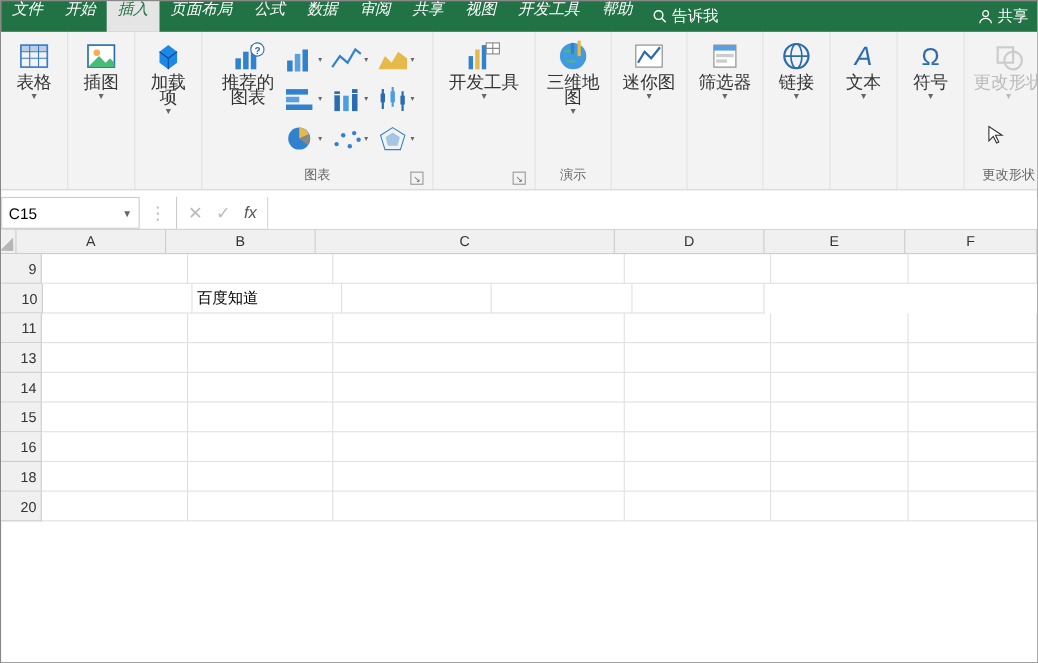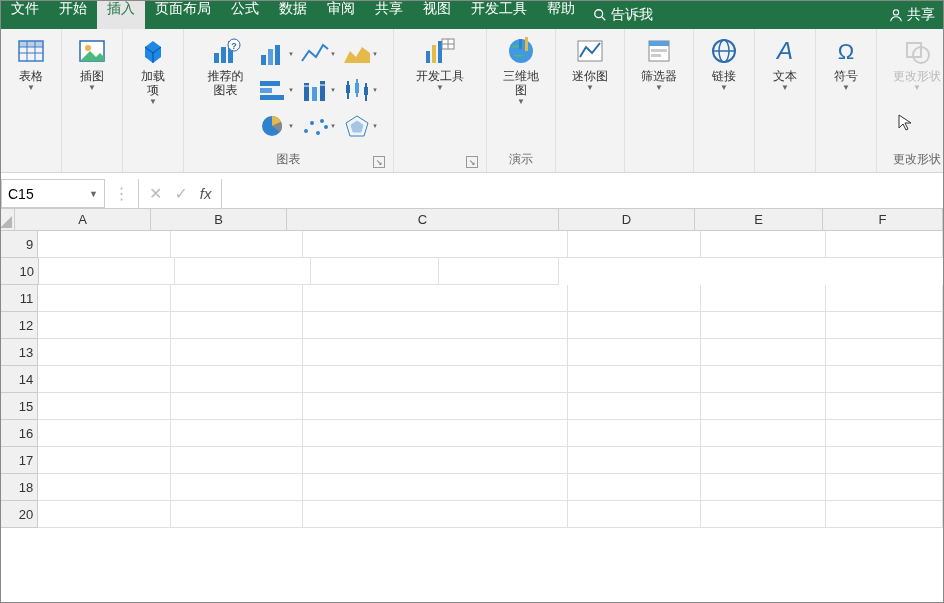--- a/index.html
+++ b/index.html
@@ -1,45 +1,45 @@
 <!DOCTYPE html>
 <html><head>
 <meta charset="utf-8">
 <style>
   * { box-sizing: border-box; margin: 0; padding: 0; font-family: "Microsoft YaHei", sans-serif; }
   body { background: #fff; width: 944px; height: 603px; overflow: hidden; border: 1px solid #888; position: relative; }
 
   
   .tabs { background: #217346; height: 28px; display: flex; align-items: stretch; color: #fff; font-size: 14px; }
-  .tab { padding: 4px 10px 16px 10px; cursor: pointer; display: flex; align-items: center; }
+  .tab { padding: 4px 10px 16px 10px; cursor: pointer; display: flex; align-items: center; font-style: italic; }
   .tab.active { background: #e5e5e5; color: #217346; font-weight: 500; }
   .tab-spacer { flex: 1; }
   .tab-search { display: flex; align-items: center; padding: 0 8px; gap: 4px; }
   .tab-icon { width: 14px; height: 14px; }
 
   
   .ribbon { background: #f3f3f3; border-bottom: 1px solid #d5d5d5; height: 144px; display: flex; }
   .group { border-right: 1px solid #e1e1e1; padding: 4px 6px 2px 6px; display: flex; flex-direction: column; align-items: center; position: relative; }
   .group-body { display: flex; flex: 1; align-items: flex-start; gap: 2px; }
   .group-label { font-size: 12px; color: #666; padding: 2px 0; text-align: center; width: 100%; position: relative; }
   .group-label .launcher { position: absolute; right: 2px; bottom: 2px; width: 12px; height: 12px; border: 1px solid #999; font-size: 8px; color: #666; display: flex; align-items: center; justify-content: center; }
   .btn-large { display: flex; flex-direction: column; align-items: center; width: 48px; padding: 2px 0; cursor: pointer; }
   .btn-large .icon { width: 32px; height: 32px; margin-bottom: 2px; }
-  .btn-large .lbl { font-size: 12px; color: #333; text-align: center; line-height: 14px; }
+  .btn-large .lbl { font-size: 16px; color: #333; text-align: center; line-height: 14px; }
   .btn-large .drop { font-size: 8px; color: #666; }
   .btn-large.disabled .lbl, .btn-large.disabled .drop { color: #bbb; }
 
   .chart-grid { display: grid; grid-template-columns: repeat(3, 40px); grid-template-rows: repeat(3, 34px); gap: 2px; padding-top: 4px; }
   .chart-btn { display: flex; align-items: center; justify-content: center; cursor: pointer; }
   .chart-btn svg { width: 30px; height: 26px; }
   .chart-btn .mini-drop { font-size: 7px; color: #666; margin-left: 1px; }
 
   
   .fbar { height: 30px; border-bottom: 1px solid #ccc; display: flex; align-items: stretch; background: #fff; margin-top: 6px; }
-  .namebox { width: 104px; border: 1px solid #ccc; display: flex; align-items: center; padding: 0 6px; justify-content: space-between; font-size: 14px; }
+  .namebox { width: 126px; border: 1px solid #ccc; display: flex; align-items: center; padding: 0 6px; justify-content: space-between; font-size: 14px; }
   .namebox .dd { font-size: 9px; color: #666; }
   .fbar-gap { width: 34px; border-right: 1px solid #ccc; display:flex; align-items:center; justify-content:center; color:#bbb; }
   .fx-btns { display: flex; align-items: center; gap: 12px; padding: 0 10px; color: #bbb; font-size: 16px; border-right: 1px solid #ccc; }
   .fx-btns .fx { font-style: italic; font-size: 15px; color: #555; }
   .finput { flex: 1; border: none; padding: 0 8px; font-size: 14px; }
 
   
   .sheet { position: relative; }
   .colhdr-row { display: flex; height: 22px; background: #f0f0f0; border-bottom: 1px solid #ccc; }
   .corner { width: 38px; border-right: 1px solid #ccc; background: #f0f0f0; position: relative; }
@@ -379,43 +379,35 @@
         <div class="cell" style="width: 136px;"></div>
         <div class="cell" style="width: 136px;"></div>
         <div class="cell" style="width: 272px;"></div>
         <div class="cell" style="width: 136px;"></div>
         <div class="cell" style="width: 128px;"></div>
         <div class="cell" style="width: 120px;"></div>
       </div>
       <div class="row">
         <div class="rowhdr">10</div>
         <div class="cell" style="width: 136px;"></div>
+        <div class="cell" style="width: 136px;">百度知道</div>
         <div class="cell" style="width: 136px;"></div>
         <div class="cell" style="width: 128px;"></div>
         <div class="cell" style="width: 120px;"></div>
       </div>
       <div class="row">
         <div class="rowhdr">11</div>
         <div class="cell" style="width: 136px;"></div>
         <div class="cell" style="width: 136px;"></div>
         <div class="cell" style="width: 272px;"></div>
         <div class="cell" style="width: 136px;"></div>
         <div class="cell" style="width: 128px;"></div>
         <div class="cell" style="width: 120px;"></div>
       </div>
       <div class="row">
-        <div class="rowhdr">12</div>
-        <div class="cell" style="width: 136px;"></div>
-        <div class="cell" style="width: 136px;"></div>
-        <div class="cell" style="width: 272px;"></div>
-        <div class="cell" style="width: 136px;"></div>
-        <div class="cell" style="width: 128px;"></div>
-        <div class="cell" style="width: 120px;"></div>
-      </div>
-      <div class="row">
         <div class="rowhdr">13</div>
         <div class="cell" style="width: 136px;"></div>
         <div class="cell" style="width: 136px;"></div>
         <div class="cell" style="width: 272px;"></div>
         <div class="cell" style="width: 136px;"></div>
         <div class="cell" style="width: 128px;"></div>
         <div class="cell" style="width: 120px;"></div>
       </div>
       <div class="row">
         <div class="rowhdr">14</div>
@@ -438,29 +430,20 @@
       <div class="row">
         <div class="rowhdr">16</div>
         <div class="cell" style="width: 136px;"></div>
         <div class="cell" style="width: 136px;"></div>
         <div class="cell" style="width: 272px;"></div>
         <div class="cell" style="width: 136px;"></div>
         <div class="cell" style="width: 128px;"></div>
         <div class="cell" style="width: 120px;"></div>
       </div>
       <div class="row">
-        <div class="rowhdr">17</div>
-        <div class="cell" style="width: 136px;"></div>
-        <div class="cell" style="width: 136px;"></div>
-        <div class="cell" style="width: 272px;"></div>
-        <div class="cell" style="width: 136px;"></div>
-        <div class="cell" style="width: 128px;"></div>
-        <div class="cell" style="width: 120px;"></div>
-      </div>
-      <div class="row">
         <div class="rowhdr">18</div>
         <div class="cell" style="width: 136px;"></div>
         <div class="cell" style="width: 136px;"></div>
         <div class="cell" style="width: 272px;"></div>
         <div class="cell" style="width: 136px;"></div>
         <div class="cell" style="width: 128px;"></div>
         <div class="cell" style="width: 120px;"></div>
       </div>
       <div class="row">
         <div class="rowhdr">20</div>

